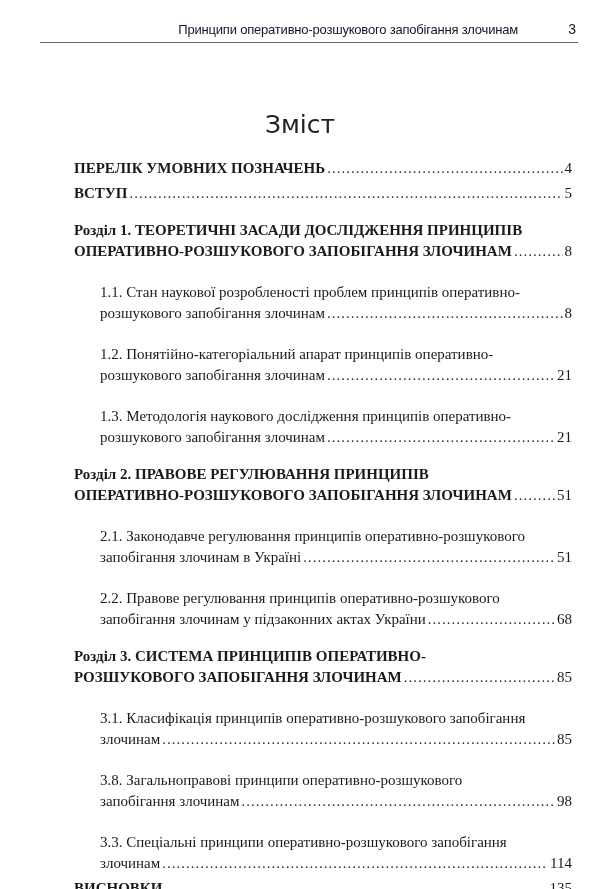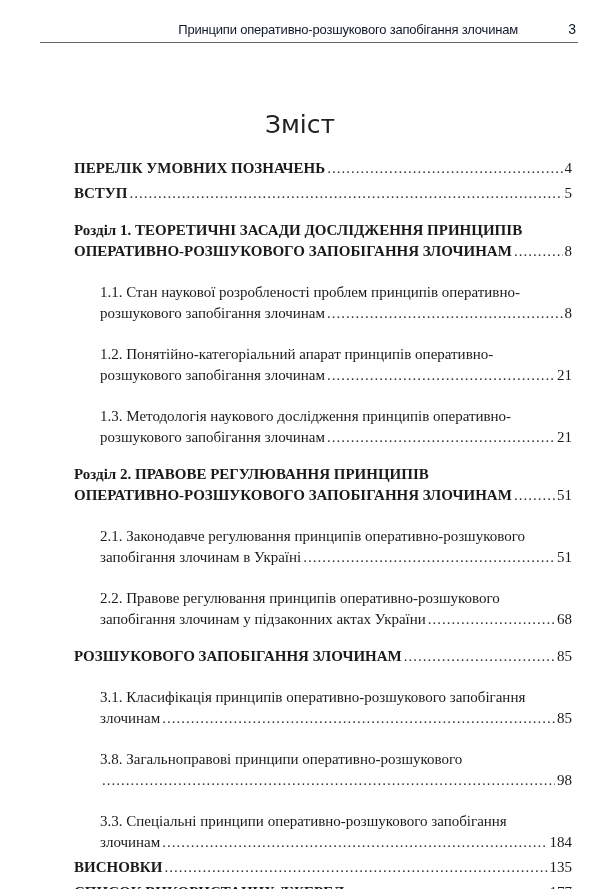--- a/index.html
+++ b/index.html
@@ -109,47 +109,49 @@
   <div class="entry sub">
     <div>2.2. Правове регулювання принципів оперативно-розшукового</div>
     <div class="line">
         <span class="t">запобігання злочинам у підзаконних актах України</span>
         <span class="dots"></span>
         <span class="pg">68</span>
       </div>
   </div>
 
   <div class="entry bold chapter">
+    <div>Розділ 3. СИСТЕМА ПРИНЦИПІВ ОПЕРАТИВНО-</div>
     <div class="line">
         <span class="t">РОЗШУКОВОГО ЗАПОБІГАННЯ ЗЛОЧИНАМ</span>
         <span class="dots"></span>
         <span class="pg">85</span>
       </div>
   </div>
   <div class="entry sub">
     <div>3.1. Класифікація принципів оперативно-розшукового запобігання</div>
     <div class="line">
         <span class="t">злочинам</span>
         <span class="dots"></span>
         <span class="pg">85</span>
       </div>
   </div>
   <div class="entry sub">
     <div>3.8. Загальноправові принципи оперативно-розшукового</div>
     <div class="line">
+        <span class="t">запобігання злочинам</span>
         <span class="dots"></span>
         <span class="pg">98</span>
       </div>
   </div>
   <div class="entry sub">
     <div>3.3. Спеціальні принципи оперативно-розшукового запобігання</div>
     <div class="line">
         <span class="t">злочинам</span>
         <span class="dots"></span>
-        <span class="pg">184</span>
+        <span class="pg">114</span>
       </div>
   </div>
 
   <div class="entry bold top">
     <div class="line">
         <span class="t">ВИСНОВКИ</span>
         <span class="dots"></span>
         <span class="pg">135</span>
       </div>
   </div>

